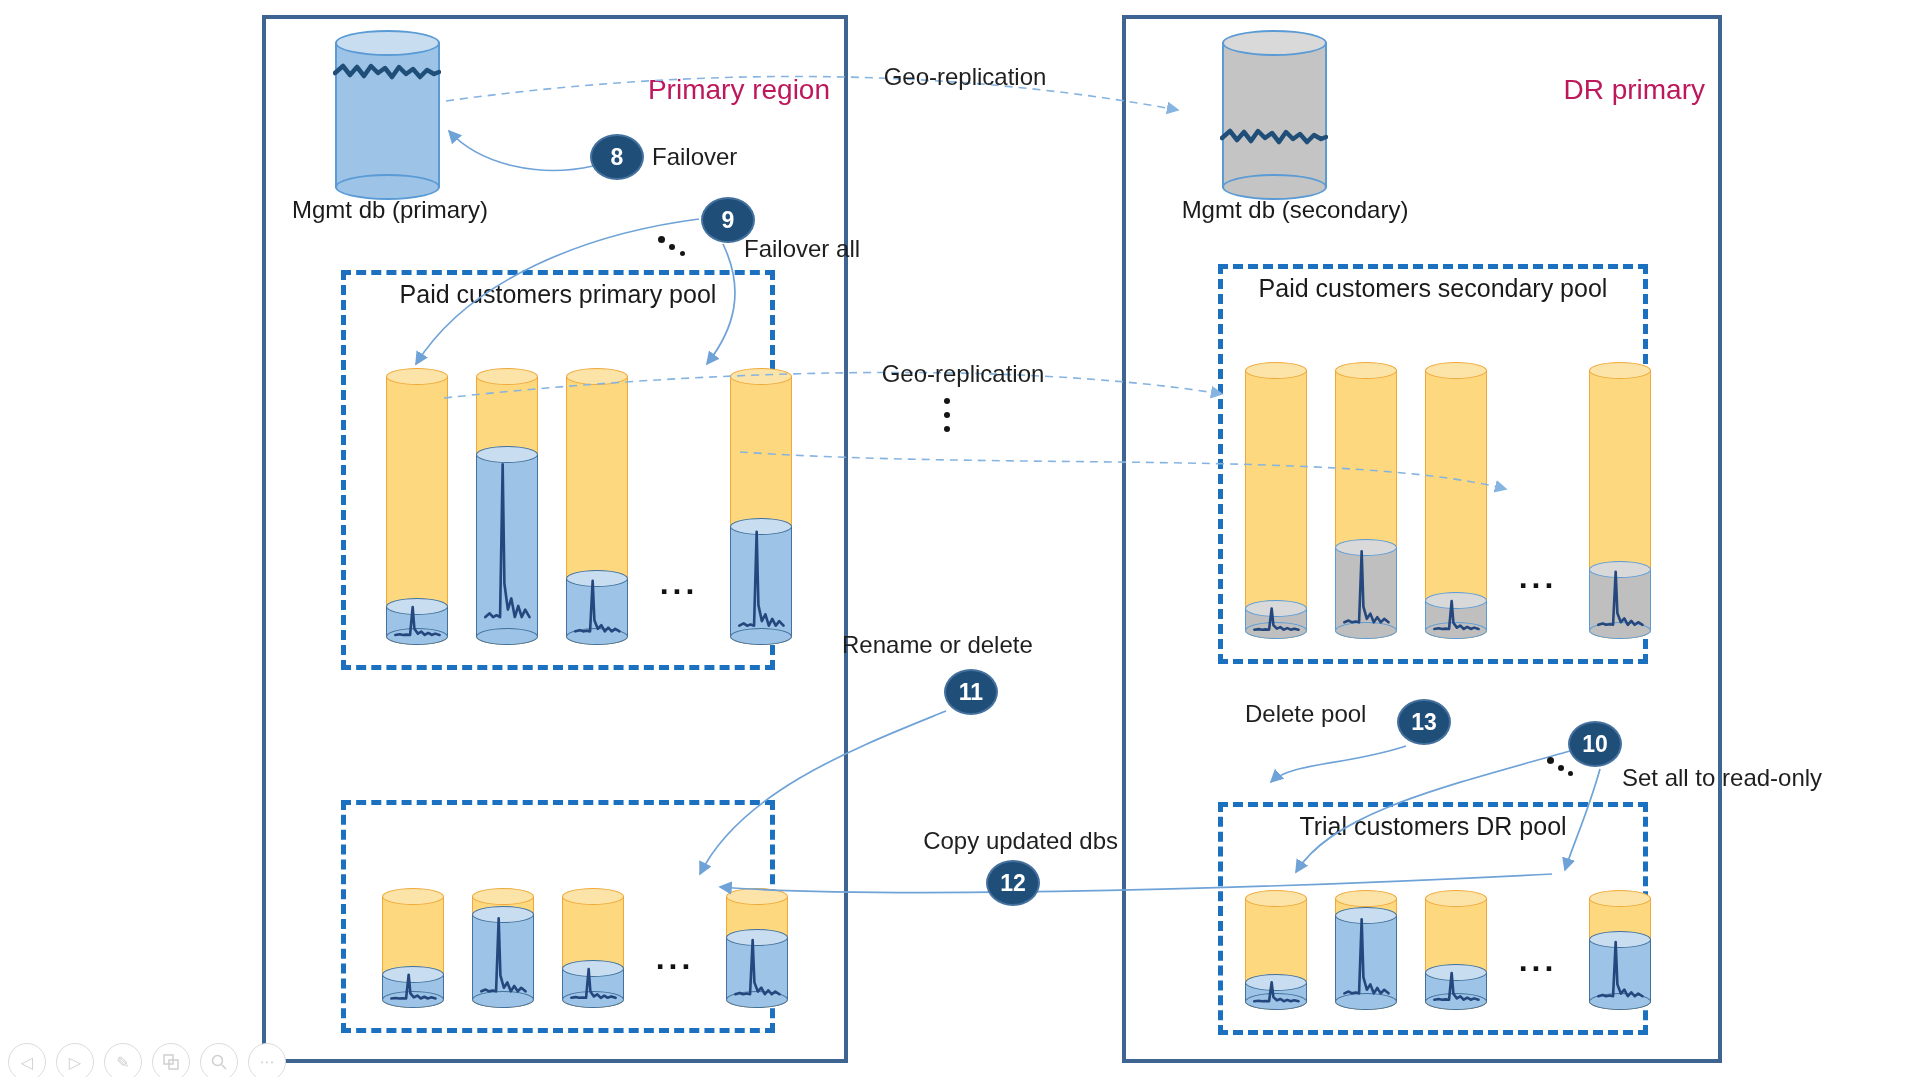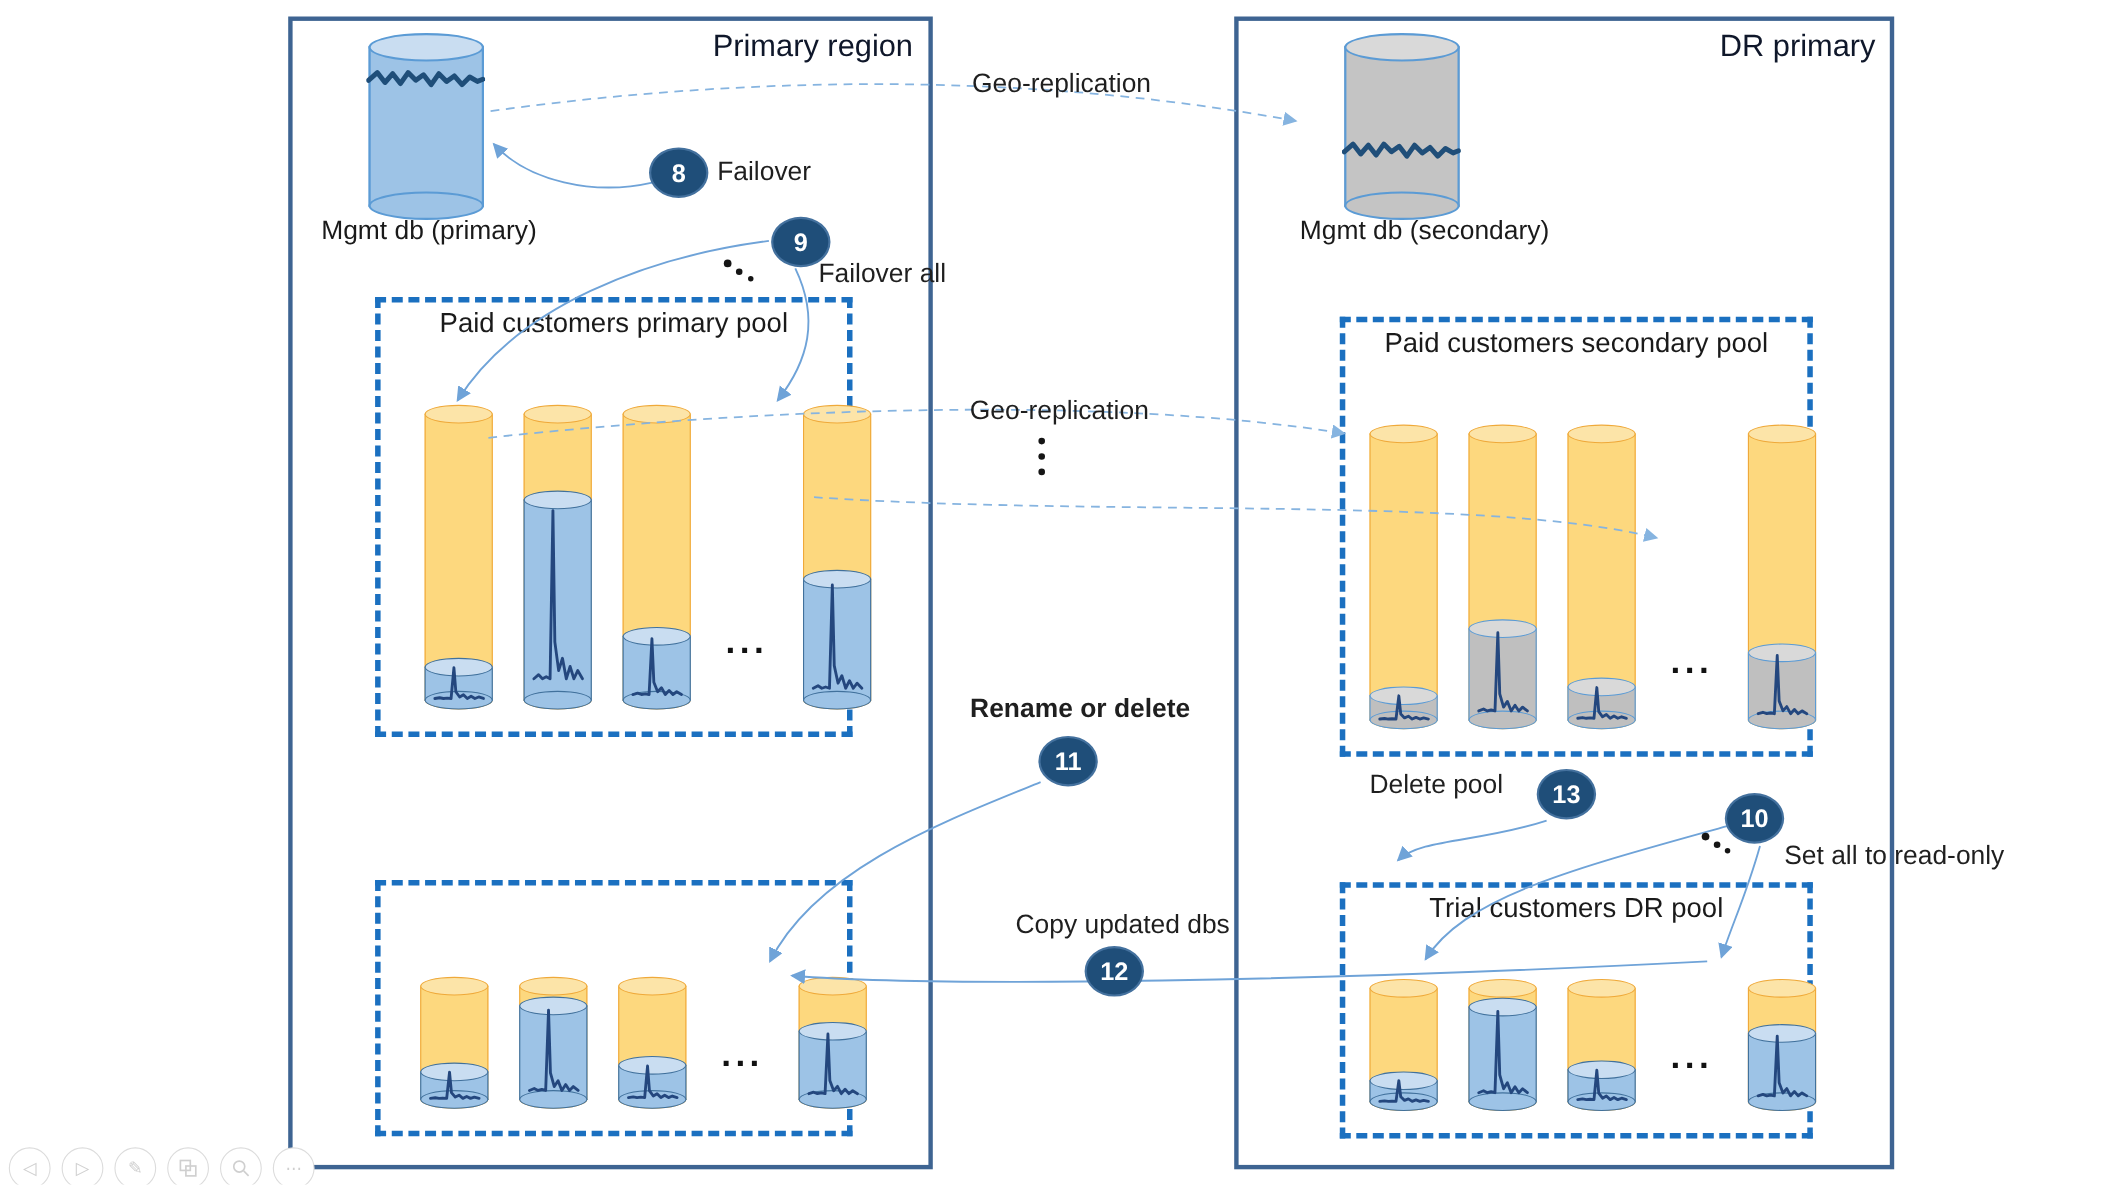--- a/index.html
+++ b/index.html
@@ -1,21 +1,21 @@
 <!DOCTYPE html>
 <html><head>
 <meta charset="utf-8">
 <style>
   html,body{margin:0;padding:0;background:#fff;}
   .stage{position:relative;width:1917px;height:1077px;overflow:hidden;background:#fff;
          font-family:"Liberation Sans",sans-serif;color:#262626;}
 
   
   .region{position:absolute;border:4px solid #3E6492;background:#fff;box-sizing:border-box;}
-  .region-title{position:absolute;font-size:28px;color:#0f172a;text-align:right;}
+  .region-title{position:absolute;font-size:28px;color:#be185d;text-align:right;margin-top:48px;}
 
   
   .pool{position:absolute;border:5px dashed #1B70C0;box-sizing:border-box;}
   .pool-title{position:absolute;top:5px;left:0;right:0;text-align:center;font-size:25px;color:#1a1a1a;}
 
   
   .cyl-row{position:absolute;bottom:20px;display:flex;align-items:flex-end;gap:28px;}
   .cyl{position:relative;}
   .cyl.big{width:62px;height:277px;}
   .cyl.small{width:62px;height:120px;}
@@ -214,21 +214,21 @@
             <div class="f-bot"></div>
             <div class="f-top"></div>
             <svg class="wave" viewBox="0 0 60 100" preserveAspectRatio="none">
               <polyline points="5,88 10,86 14,88 18,87 22,88 25,6 27,70 31,84 35,78 39,88 43,82 47,88 51,84 56,88"></polyline>
             </svg>
           </div>
         </div>
       </div>
   </div>
 
-  <div class="pool" style="left:1218px;top:288px;width:430px;height:400px;text-decoration:underline;">
+  <div class="pool" style="left:1218px;top:264px;width:430px;height:400px;text-decoration:underline;">
     <div class="pool-title">Paid customers secondary pool</div>
     <div class="cyl-row" style="left:22px;">
         <div class="cyl big gray">
           <div class="sh-body"></div>
           <div class="sh-bot"></div>
           <div class="sh-top"></div>
           <div class="fill" style="height:14%">
             <div class="f-body"></div>
             <div class="f-bot"></div>
             <div class="f-top"></div>
@@ -358,21 +358,21 @@
     <path class="sol" d="M 1552,874 C 1200,892 860,898 720,887" marker-end="url(#ah)"></path>
     <path class="sol" d="M 1406,746 C 1345,766 1292,762 1271,782" marker-end="url(#ah)"></path>
     <path class="sol" d="M 1570,751 C 1430,790 1332,815 1296,872" marker-end="url(#ah)"></path>
     <path class="sol" d="M 1600,769 C 1588,812 1574,842 1565,870" marker-end="url(#ah)"></path>
   </svg>
 
   <div class="lbl" style="left:845px;top:63px;width:240px;text-align:center;">Geo-replication</div>
   <div class="lbl" style="left:652px;top:143px;">Failover</div>
   <div class="lbl" style="left:744px;top:235px;">Failover all</div>
   <div class="lbl" style="left:843px;top:360px;width:240px;text-align:center;">Geo-replication</div>
-  <div class="lbl" style="left:842px;top:631px;width:240px;text-align:right;font-weight:bold;">Rename or delete</div>
+  <div class="lbl" style="left:842px;top:631px;width:240px;text-align:left;">Rename or delete</div>
   <div class="lbl" style="left:878px;top:827px;width:240px;text-align:right;">Copy updated dbs</div>
   <div class="lbl" style="left:1245px;top:700px;">Delete pool</div>
   <div class="lbl" style="left:1622px;top:764px;">Set all to read-only</div>
 
   <div class="badge" style="left:590px;top:134px;">8</div>
   <div class="badge" style="left:701px;top:197px;">9</div>
   <div class="badge" style="left:1568px;top:721px;">10</div>
   <div class="badge" style="left:944px;top:669px;">11</div>
   <div class="badge" style="left:986px;top:860px;">12</div>
   <div class="badge" style="left:1397px;top:699px;">13</div>

